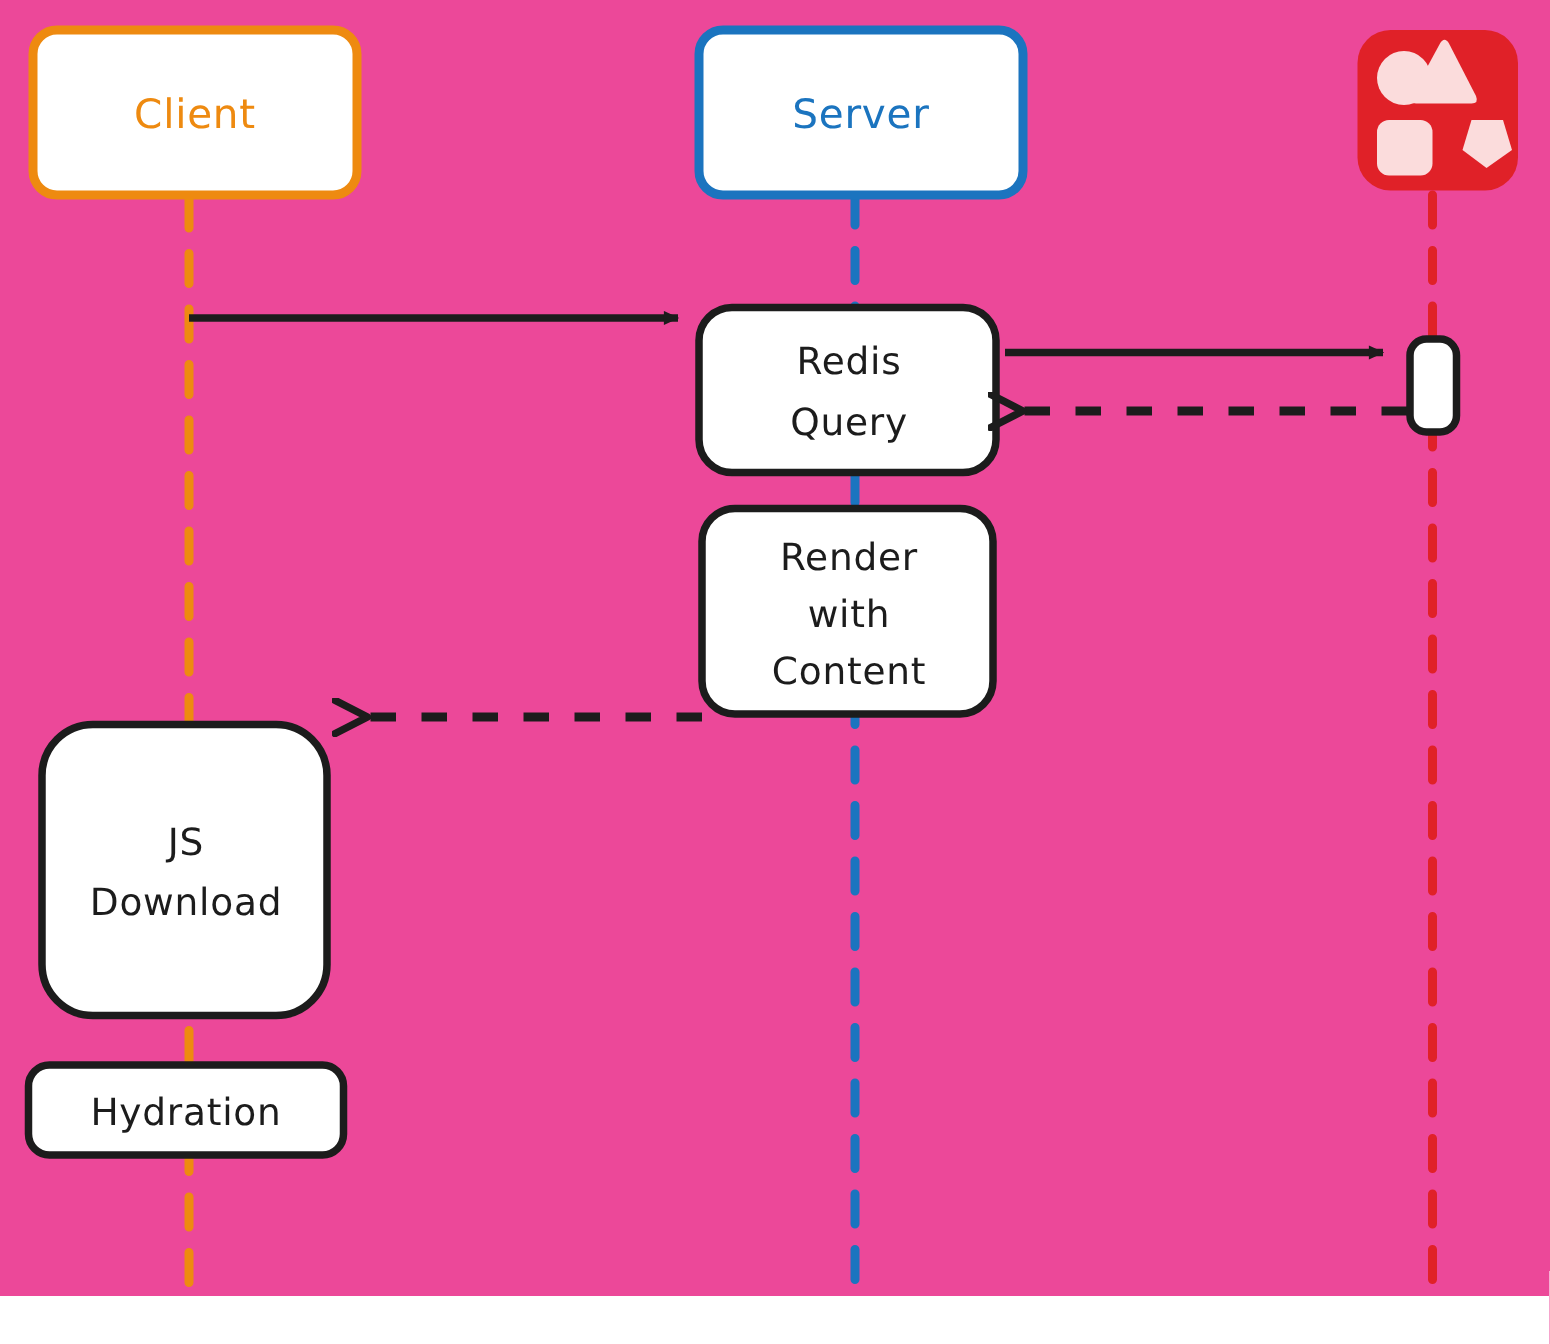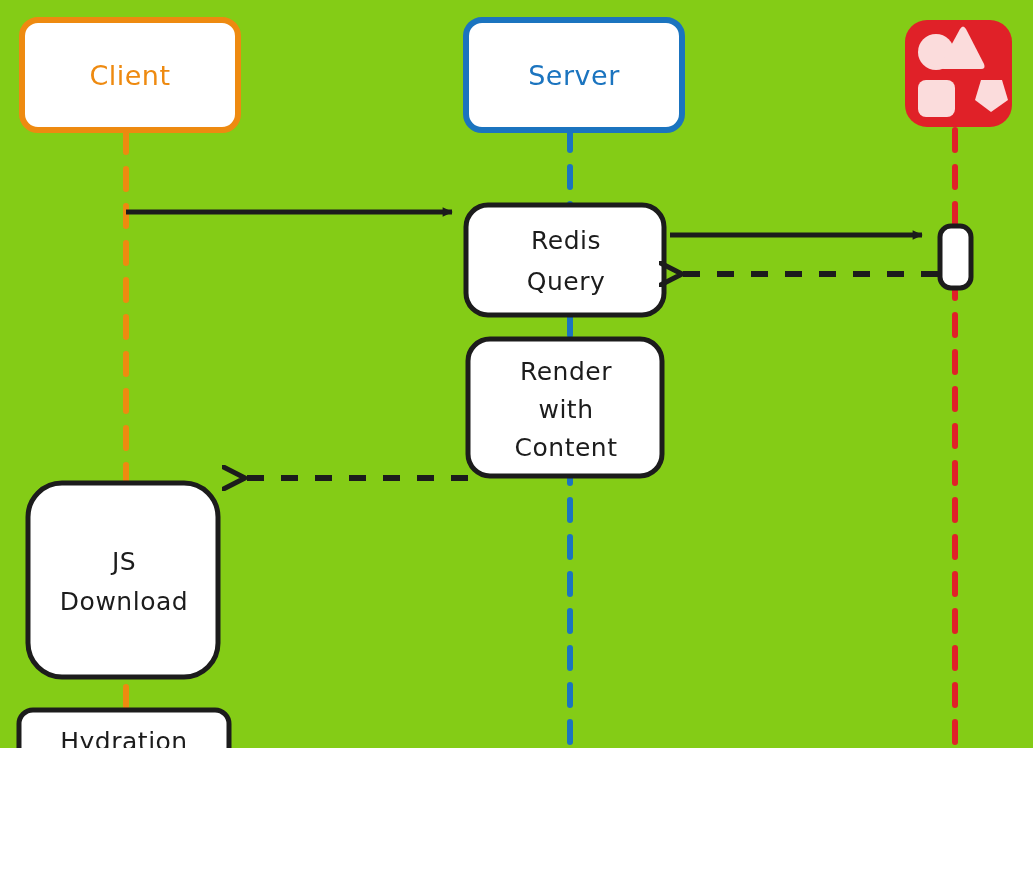--- a/index.html
+++ b/index.html
@@ -6,22 +6,22 @@
     margin: 0;
     padding: 0;
     background: #ffffff;
   }
   body {
     font-family: "DejaVu Sans", sans-serif;
   }
   #diagram-root {
     position: relative;
     width: 1033px;
-    height: 748px;
-    background: #84cc16;
+    height: 864px;
+    background: #ec4899;
     overflow: hidden;
   }
   #diagram-svg {
     position: absolute;
     left: 0;
     top: 0;
     width: 1033px;
     height: 896px;
   }
   .node-label {

